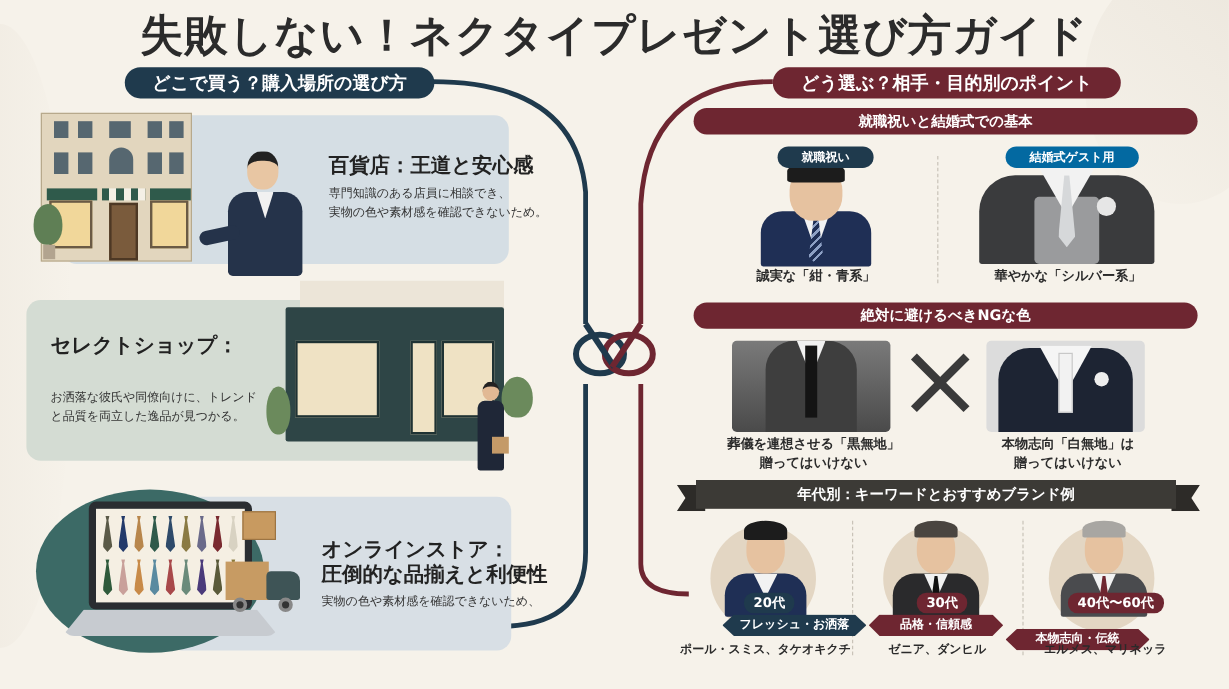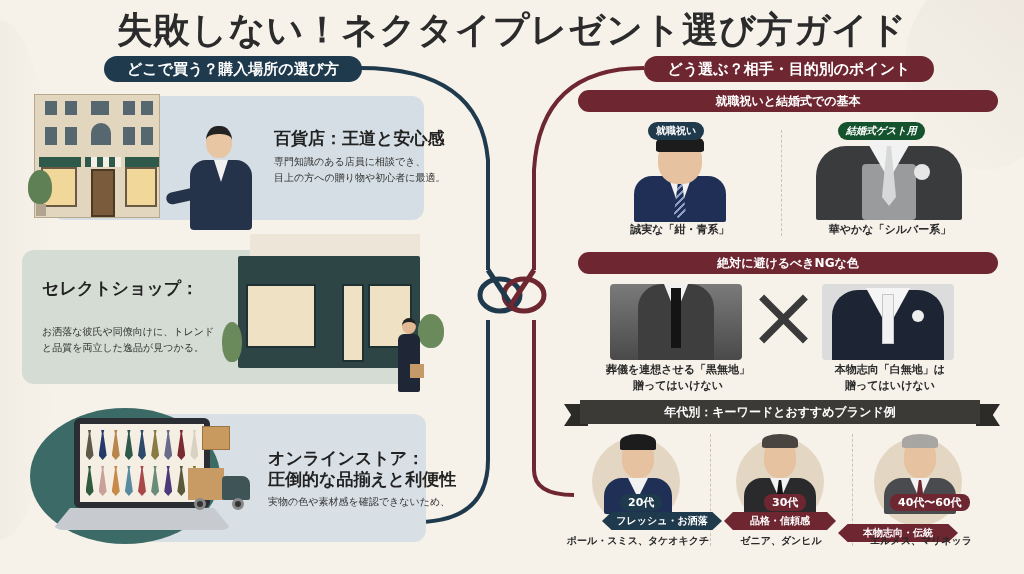--- a/index.html
+++ b/index.html
@@ -76,21 +76,21 @@
   .tie { width: 8px; height: 30px; margin: auto; clip-path: polygon(30% 0,70% 0,60% 12%,100% 85%,50% 100%,0 85%,40% 12%); }
   .online .base { position: absolute; left: 30px; top: 104px; width: 180px; height: 22px; background: #c7cbd0; border-radius: 0 0 10px 10px; clip-path: polygon(10% 0,90% 0,100% 100%,0 100%); }
   .truck { position: absolute; left: 188px; top: 468px; width: 66px; height: 44px; }
   .truck .box { position: absolute; left: 0; top: 0; width: 36px; height: 32px; background: #c79b63; }
   .truck .cab { position: absolute; left: 34px; top: 8px; width: 28px; height: 24px; background: #3e5456; border-radius: 4px 8px 2px 2px; }
   .truck .w { position: absolute; top: 30px; width: 12px; height: 12px; border-radius: 50%; background: #333; border: 3px solid #888; }
   .parcel { position: absolute; left: 202px; top: 426px; width: 28px; height: 24px; background: #c89a60; border: 1px solid #9c7443; }
 
   
   .sub-banner { position: absolute; left: 578px; width: 420px; height: 22px; font-size: 12px; line-height: 22px; border-radius: 11px; }
-  .tag { position: absolute; font-size: 10px; font-weight: bold; color: #fff; padding: 2px 8px; border-radius: 10px; }
+  .tag { position: absolute; font-size: 10px; font-weight: bold; color: #fff; padding: 2px 20px; border-radius: 10px; }
   .person { position: absolute; }
   .person .face { position: absolute; border-radius: 45%; background: #e6c2a0; }
   .person .hair { position: absolute; background: #1c1c1c; border-radius: 50% 50% 10% 10%; }
   .person .suit { position: absolute; border-radius: 18px 18px 2px 2px; }
   .person .shirt { position: absolute; background: #f2f2f2; clip-path: polygon(0 0,100% 0,50% 100%); }
   .person .tie2 { position: absolute; clip-path: polygon(35% 0,65% 0,100% 85%,50% 100%,0 85%); }
   .caption { position: absolute; font-size: 11px; font-weight: bold; color: #2b2b2b; text-align: center; line-height: 16px; }
   .divider-v { position: absolute; border-left: 1px dashed #c9c3b8; }
 
   .ng-img { position: absolute; width: 132px; height: 76px; border-radius: 4px; overflow: hidden; }
@@ -161,21 +161,21 @@
 </div>
 <div class="clerk">
   <div class="body"></div>
     <div class="shirt"></div>
     <div class="arm"></div>
     <div class="head"></div>
 </div>
 <div class="card-title" style="left:274px;top:128px;">百貨店：王道と安心感</div>
 <div class="card-desc" style="left:274px;top:154px;">
   <div>専門知識のある店員に相談でき、</div>
-  <div>目上の方への贈り物や初心者に最適。</div>
+  <div>実物の色や素材感を確認できないため。</div>
 </div>
 
 <div class="card card-2"></div>
 <div class="card-title" style="left:42px;top:278px;">
   <div>セレクトショップ：</div>
 </div>
 <div class="card-desc" style="left:42px;top:324px;">
   <div>お洒落な彼氏や同僚向けに、トレンド</div>
   <div>と品質を両立した逸品が見つかる。</div>
 </div>
@@ -253,21 +253,21 @@
 
 <div class="divider-v" style="left:781px;top:130px;height:106px;"></div>
 
 <div class="person" style="left:816px;top:140px;width:146px;height:80px;">
   <div class="suit" style="left:0;top:6px;width:146px;height:74px;background:#3a3b3d;border-radius:30px 30px 2px 2px"></div>
   <div class="suit" style="left:46px;top:24px;width:54px;height:56px;background:#9a9b9d;border-radius:4px"></div>
   <div class="shirt" style="left:50px;top:0;width:46px;height:40px"></div>
   <div class="tie2" style="left:66px;top:6px;width:14px;height:60px;background:#d6d8da"></div>
   <div class="face" style="left:98px;top:24px;width:16px;height:16px;background:#e6e6e6;border-radius:50%"></div>
 </div>
-<div class="tag" style="left:838px;top:122px;background:#14532d;font-style:italic;">結婚式ゲスト用</div>
+<div class="tag" style="left:838px;top:122px;background:#0369a1;">結婚式ゲスト用</div>
 <div class="caption" style="left:810px;top:222px;width:160px;">華やかな「シルバー系」</div>
 
 <div class="pill pill-wine sub-banner" style="top:252px;">絶対に避けるべきNGな色</div>
 
 <div class="ng-img" style="left:610px;top:284px;background:linear-gradient(#7a7a7a,#4a4a4a);">
   <div style="position:absolute;left:28px;top:0;width:76px;height:76px;background:#3e3e3e;border-radius:24px 24px 0 0"></div>
   <div style="position:absolute;left:54px;top:0;width:24px;height:30px;background:#f1f1f1;clip-path:polygon(0 0,100% 0,50% 100%)"></div>
   <div style="position:absolute;left:61px;top:4px;width:10px;height:60px;background:#141414"></div>
 </div>
 <div class="big-x"></div>

